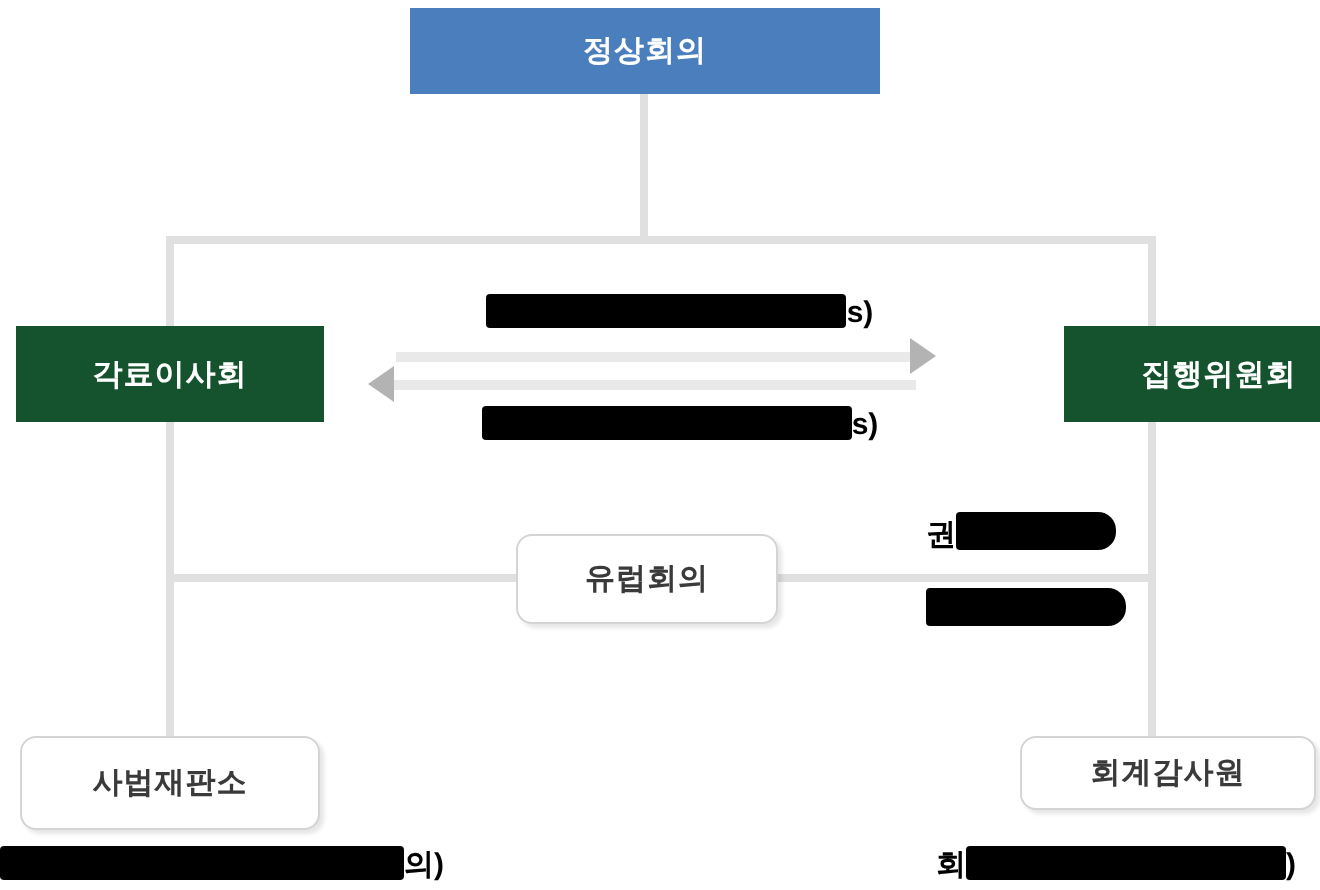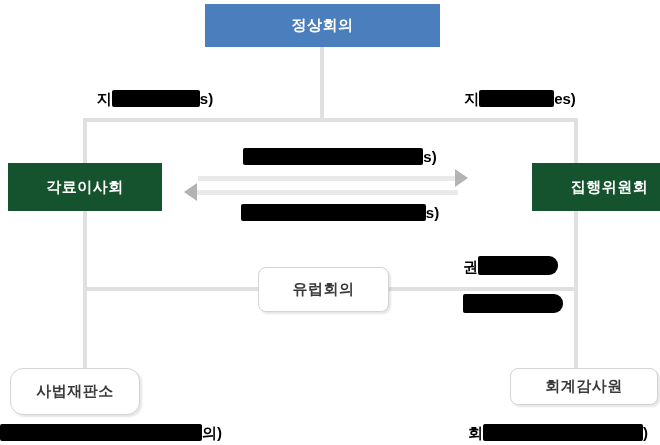--- a/index.html
+++ b/index.html
@@ -50,30 +50,24 @@
 
   <div class="abar" style="left:198px;top:176px;width:257px;"></div>
   <div class="ahead right" style="left:455px;top:169px;"></div>
   <div class="abar" style="left:197px;top:190px;width:261px;"></div>
   <div class="ahead left" style="left:184px;top:183px;"></div>
 
   <div class="node fill-blue" style="left:205px;top:4px;width:235px;height:43px;">정상회의</div>
   <div class="node fill-cyan" style="left:8px;top:163px;width:154px;height:48px;">각료이사회</div>
   <div class="node fill-cyan" style="left:497px;top:163px;width:155px;height:48px;margin-left:35px;">집행위원회</div>
   <div class="node outline" style="left:258px;top:267px;width:131px;height:45px;">유럽회의</div>
-  <div class="node outline" style="left:10px;top:368px;width:130px;height:47px;border-radius:13px;">사법재판소</div>
+  <div class="node outline" style="left:10px;top:368px;width:150px;height:47px;">사법재판소</div>
   <div class="node outline" style="left:510px;top:368px;width:148px;height:37px;">회계감사원</div>
 
-  <div class="lbl" style="left:70px;top:89px;width:170px;">
-    <span>지</span><span class="bar" style="width:88px;"></span><span>s)</span>
-  </div>
 
-  <div class="lbl" style="left:440px;top:89px;width:160px;">
-    <span>지</span><span class="bar" style="width:75px;"></span><span>es)</span>
-  </div>
 
   <div class="lbl" style="left:230px;top:147px;width:220px;">
     <span></span><span class="bar" style="width:180px;"></span><span>s)</span>
   </div>
 
   <div class="lbl" style="left:230px;top:203px;width:220px;">
     <span></span><span class="bar" style="width:185px;"></span><span>s)</span>
   </div>
 
 

